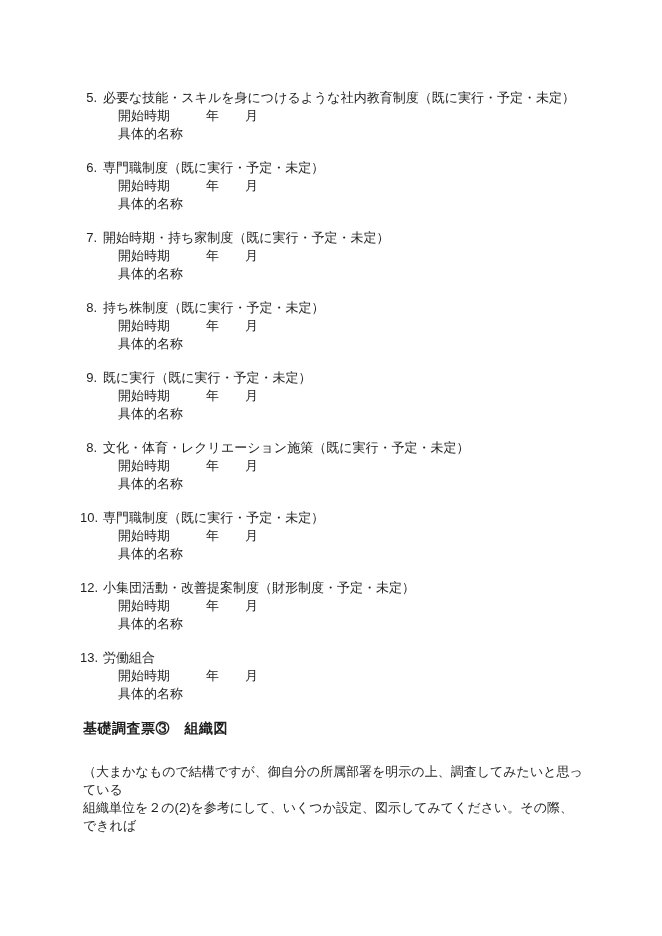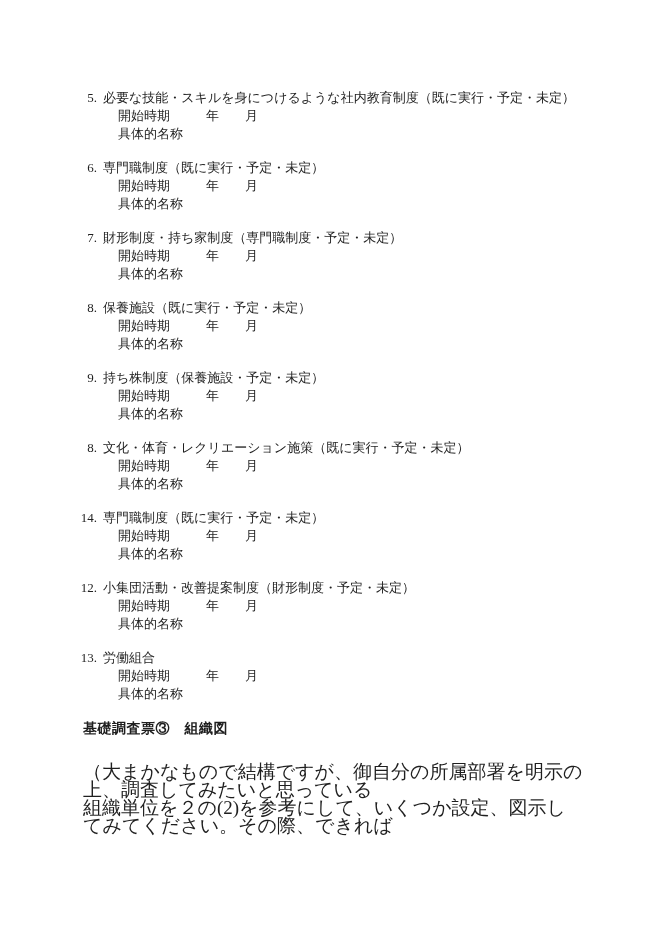--- a/index.html
+++ b/index.html
@@ -2,21 +2,21 @@
 <html><head>
 <meta charset="utf-8">
 <style>
   html, body { margin: 0; padding: 0; background: #ffffff; }
   .page {
     position: relative;
     width: 662px;
     height: 936px;
     background: #ffffff;
     color: #1f1f1f;
-    font-family: Liberation Serif, serif;
+    font-family: Liberation Sans, sans-serif;
     font-size: 13px;
     line-height: 18px;
     overflow: hidden;
   }
   .content {
     position: absolute;
     top: 89px;
     left: 80px;
     width: 520px;
   }
@@ -33,21 +33,21 @@
   .month { margin-left: 26px; }
   .heading {
     margin: 13px 0 0 3px;
     font-size: 14px;
     font-weight: bold;
     line-height: 19px;
     letter-spacing: 0.5px;
   }
   .instructions {
     margin: 25px 16px 0 3px;
-    font-size: 19px;
+    font-size: 13px;
     line-height: 18px;
   }
 </style>
 </head>
 <body>
 
 <div class="page">
   <div class="content">
 
     <div class="item">
@@ -69,45 +69,45 @@
       <div class="row">
         <span>開始時期</span><span class="year">年</span><span class="month">月</span>
       </div>
       <div class="row">
         <span>具体的名称</span>
       </div>
     </div>
 
     <div class="item">
       <div class="title-line">
-        <span class="num">7.</span><span>財形制度・持ち家制度（専門職制度・予定・未定）</span>
+        <span class="num">7.</span><span>開始時期・持ち家制度（既に実行・予定・未定）</span>
       </div>
       <div class="row">
         <span>開始時期</span><span class="year">年</span><span class="month">月</span>
       </div>
       <div class="row">
         <span>具体的名称</span>
       </div>
     </div>
 
     <div class="item">
       <div class="title-line">
-        <span class="num">8.</span><span>保養施設（既に実行・予定・未定）</span>
+        <span class="num">8.</span><span>持ち株制度（既に実行・予定・未定）</span>
       </div>
       <div class="row">
         <span>開始時期</span><span class="year">年</span><span class="month">月</span>
       </div>
       <div class="row">
         <span>具体的名称</span>
       </div>
     </div>
 
     <div class="item">
       <div class="title-line">
-        <span class="num">9.</span><span>持ち株制度（保養施設・予定・未定）</span>
+        <span class="num">9.</span><span>既に実行（既に実行・予定・未定）</span>
       </div>
       <div class="row">
         <span>開始時期</span><span class="year">年</span><span class="month">月</span>
       </div>
       <div class="row">
         <span>具体的名称</span>
       </div>
     </div>
 
     <div class="item">
@@ -117,21 +117,21 @@
       <div class="row">
         <span>開始時期</span><span class="year">年</span><span class="month">月</span>
       </div>
       <div class="row">
         <span>具体的名称</span>
       </div>
     </div>
 
     <div class="item">
       <div class="title-line">
-        <span class="num">14.</span><span>専門職制度（既に実行・予定・未定）</span>
+        <span class="num">10.</span><span>専門職制度（既に実行・予定・未定）</span>
       </div>
       <div class="row">
         <span>開始時期</span><span class="year">年</span><span class="month">月</span>
       </div>
       <div class="row">
         <span>具体的名称</span>
       </div>
     </div>
 
     <div class="item">

